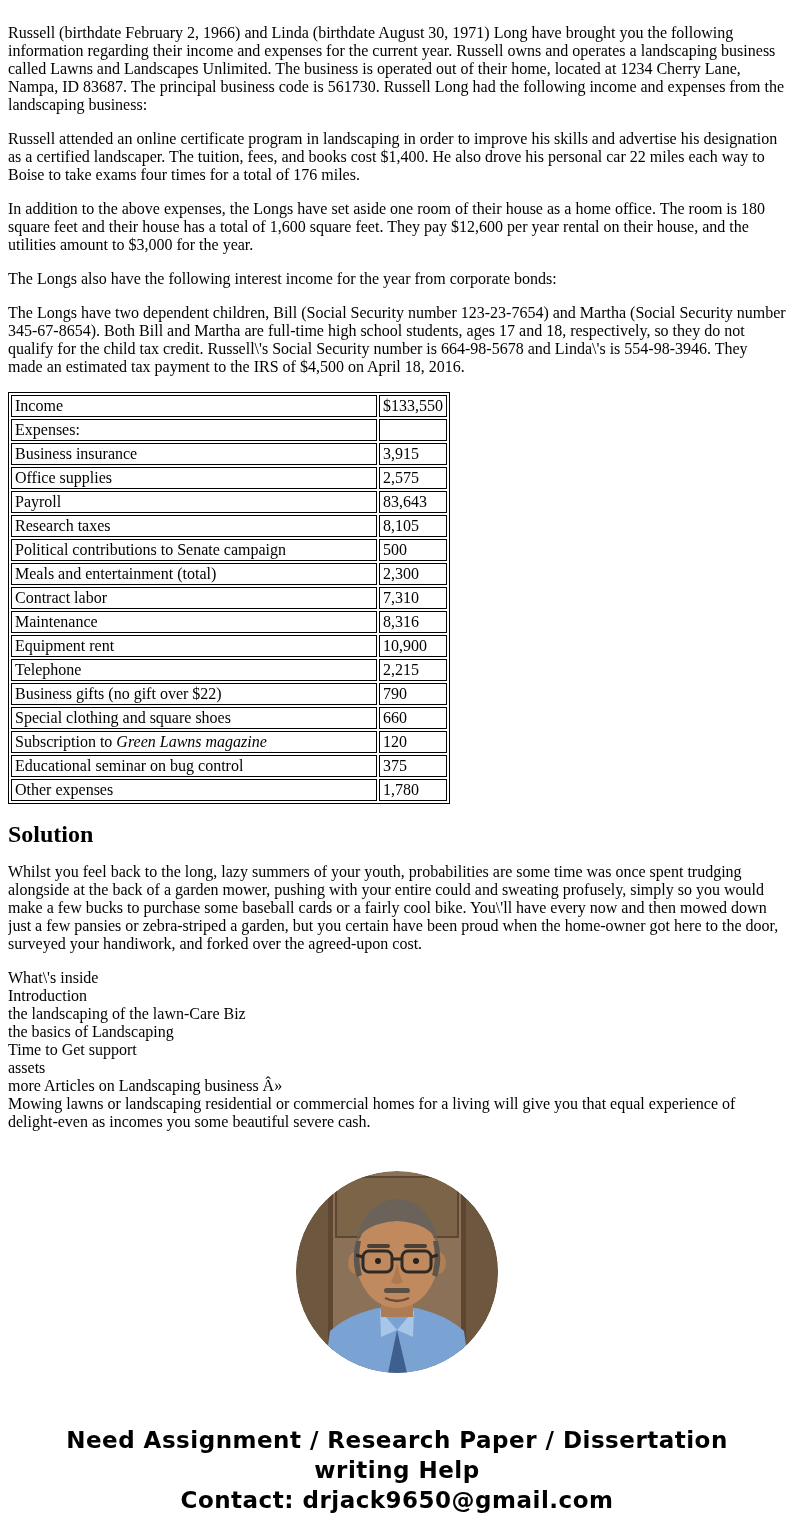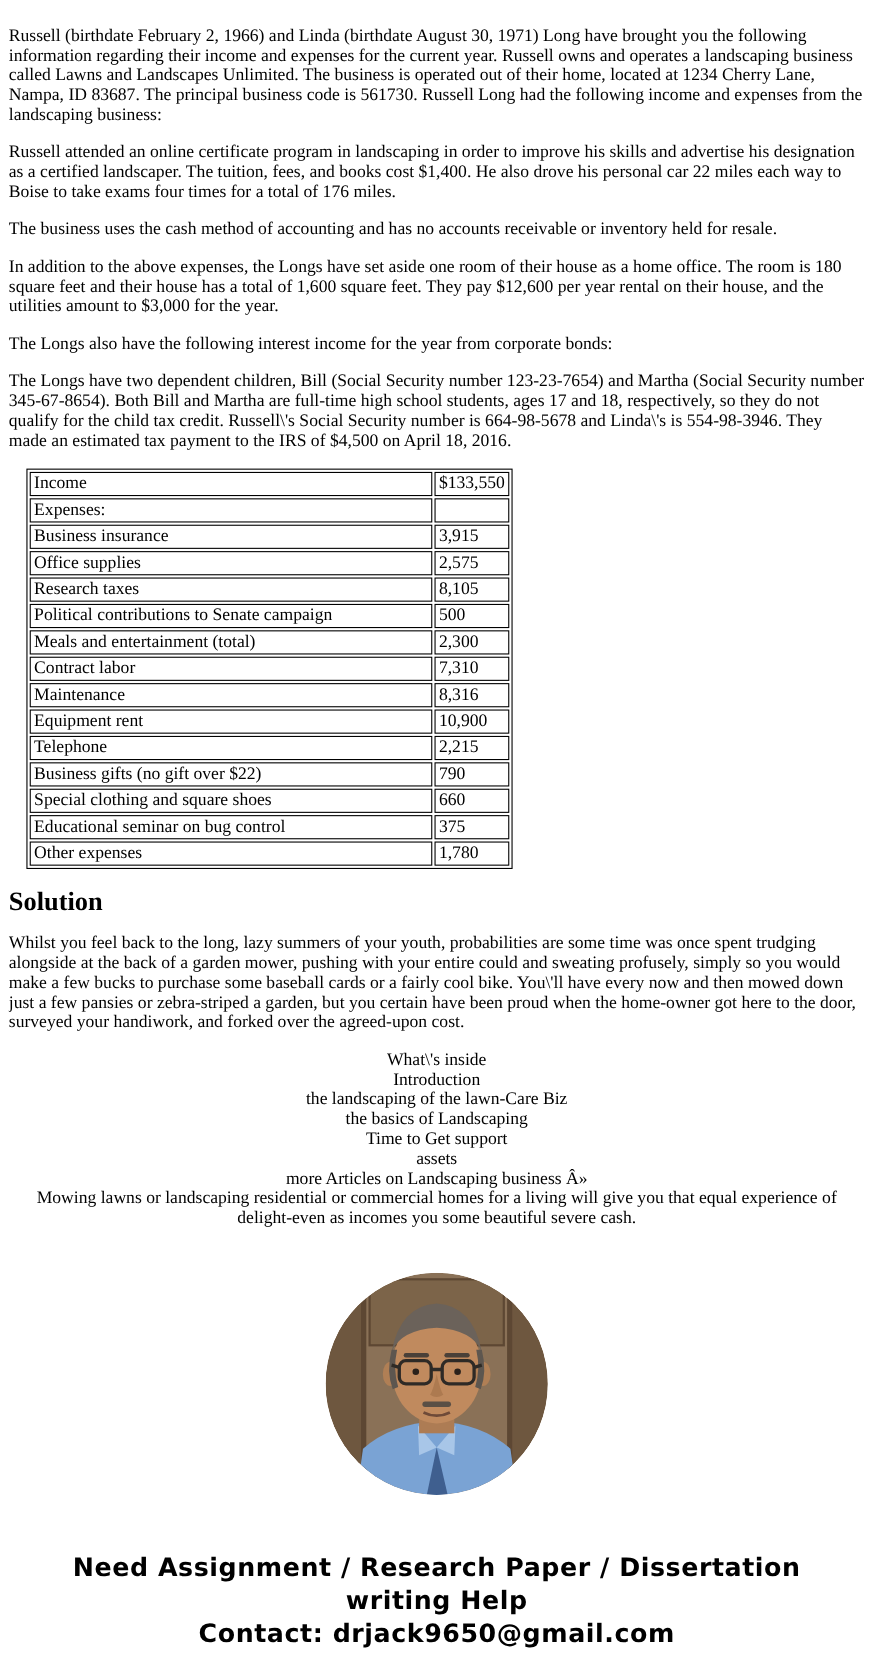--- a/index.html
+++ b/index.html
@@ -11,39 +11,39 @@
     color: #000;
     font-family: "Liberation Serif", serif;
     font-size: 16px;
     line-height: 18px;
   }
   p { margin: 16px 0; }
   .expense-table {
     border-collapse: separate;
     border-spacing: 2px;
     border: 1px solid #000;
-    margin: 16px 16px;
+    margin: 16px 0;
   }
   .expense-table td {
     border: 1px solid #000;
     padding: 1px 3px;
     line-height: 18px;
     vertical-align: top;
     font-size: 16px;
   }
   .expense-table td.label-cell { width: 366px; }
   .expense-table td.value-cell { width: 66px; }
   h3.solution-heading {
     font-size: 24px;
     font-weight: bold;
     margin: 20px 0 18px 0;
     line-height: 21px;
   }
   .contents-block { margin: 16px 0; }
-  .contents-block div { line-height: 18px; text-align: center; }
+  .contents-block div { line-height: 18px; }
   .photo-wrap {
     display: flex;
     justify-content: center;
     margin-top: 40px;
   }
   .photo {
     width: 202px;
     height: 202px;
     border-radius: 50%;
     overflow: hidden;
@@ -61,21 +61,20 @@
     color: #000;
   }
 </style>
 </head>
 <body>
 
 <div>
 
   <p>Russell (birthdate February 2, 1966) and Linda (birthdate August 30, 1971) Long have brought you the following information regarding their income and expenses for the current year. Russell owns and operates a landscaping business called Lawns and Landscapes Unlimited. The business is operated out of their home, located at 1234 Cherry Lane, Nampa, ID 83687. The principal business code is 561730. Russell Long had the following income and expenses from the landscaping business:</p>
   <p>Russell attended an online certificate program in landscaping in order to improve his skills and advertise his designation as a certified landscaper. The tuition, fees, and books cost $1,400. He also drove his personal car 22 miles each way to Boise to take exams four times for a total of 176 miles.</p>
-  <p>The business uses the cash method of accounting and has no accounts receivable or inventory held for resale.</p>
   <p>In addition to the above expenses, the Longs have set aside one room of their house as a home office. The room is 180 square feet and their house has a total of 1,600 square feet. They pay $12,600 per year rental on their house, and the utilities amount to $3,000 for the year.</p>
   <p>The Longs also have the following interest income for the year from corporate bonds:</p>
   <p>The Longs have two dependent children, Bill (Social Security number 123-23-7654) and Martha (Social Security number 345-67-8654). Both Bill and Martha are full-time high school students, ages 17 and 18, respectively, so they do not qualify for the child tax credit. Russell\'s Social Security number is 664-98-5678 and Linda\'s is 554-98-3946. They made an estimated tax payment to the IRS of $4,500 on April 18, 2016.</p>
 
   <table class="expense-table">
     <tbody>
         <tr>
           <td class="label-cell">Income</td>
           <td class="value-cell">$133,550</td>
         </tr>
@@ -85,20 +84,24 @@
         </tr>
         <tr>
           <td class="label-cell">Business insurance</td>
           <td class="value-cell">3,915</td>
         </tr>
         <tr>
           <td class="label-cell">Office supplies</td>
           <td class="value-cell">2,575</td>
         </tr>
         <tr>
+          <td class="label-cell">Payroll</td>
+          <td class="value-cell">83,643</td>
+        </tr>
+        <tr>
           <td class="label-cell">Research taxes</td>
           <td class="value-cell">8,105</td>
         </tr>
         <tr>
           <td class="label-cell">Political contributions to Senate campaign</td>
           <td class="value-cell">500</td>
         </tr>
         <tr>
           <td class="label-cell">Meals and entertainment (total)</td>
           <td class="value-cell">2,300</td>
@@ -119,20 +122,24 @@
           <td class="label-cell">Telephone</td>
           <td class="value-cell">2,215</td>
         </tr>
         <tr>
           <td class="label-cell">Business gifts (no gift over $22)</td>
           <td class="value-cell">790</td>
         </tr>
         <tr>
           <td class="label-cell">Special clothing and square shoes</td>
           <td class="value-cell">660</td>
+        </tr>
+        <tr>
+          <td class="label-cell">Subscription to <i>Green Lawns magazine</i></td>
+          <td class="value-cell">120</td>
         </tr>
         <tr>
           <td class="label-cell">Educational seminar on bug control</td>
           <td class="value-cell">375</td>
         </tr>
         <tr>
           <td class="label-cell">Other expenses</td>
           <td class="value-cell">1,780</td>
         </tr>
       </tbody>

